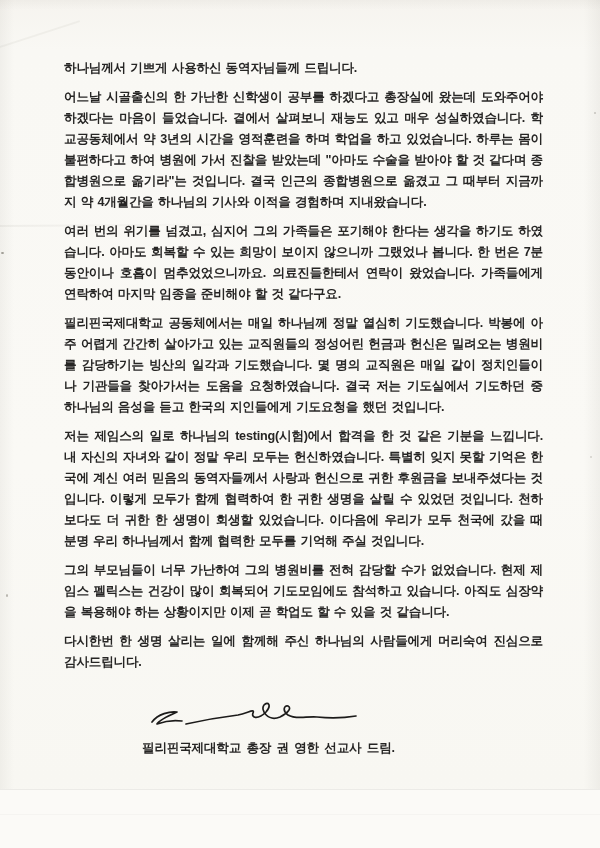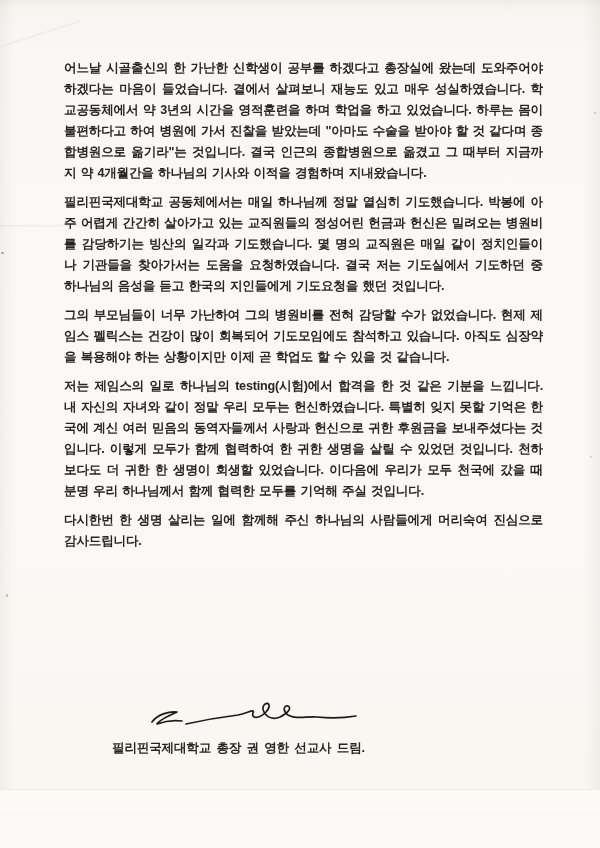--- a/index.html
+++ b/index.html
@@ -36,40 +36,42 @@
   .content{
     position:absolute;left:64px;top:58px;width:479px;
     color:#262524;
     font-size:12.6px;font-weight:600;
     line-height:21px;letter-spacing:-0.2px;word-spacing:1px;
   }
   .content p{margin:0 0 8px 0;}
   .para{text-align:justify;word-break:break-all;}
   .greeting{text-align:left;}
 
-  .signoff{position:absolute;left:46px;top:740px;width:479px;}
+  .signoff{position:absolute;left:76px;top:740px;width:479px;}
   .name-line{margin:0;padding-left:66px;font-size:12.6px;font-weight:600;
     letter-spacing:-0.2px;word-spacing:2px;color:#262524;}
   .signature{position:absolute;left:144px;top:698px;width:220px;height:44px;}
   .signature svg{display:block;width:100%;height:100%;}
 </style>
 </head>
 <body>
 
 <div class="page">
 
   <div class="edge-shade"></div>
   <div class="crease-topleft"></div>
   <div class="crease-mid"></div>
 
   <div class="content">
+    <p class="greeting">하나님께서 기쁘게 사용하신 동역자님들께 드립니다.</p>
     <p class="para">어느날 시골출신의 한 가난한 신학생이 공부를 하겠다고 총장실에 왔는데 도와주어야하겠다는 마음이 들었습니다. 곁에서 살펴보니 재능도 있고 매우 성실하였습니다. 학교공동체에서 약 3년의 시간을 영적훈련을 하며 학업을 하고 있었습니다. 하루는 몸이 불편하다고 하여 병원에 가서 진찰을 받았는데 "아마도 수술을 받아야 할 것 같다며 종합병원으로 옮기라"는 것입니다. 결국 인근의 종합병원으로 옮겼고 그 때부터 지금까지 약 4개월간을 하나님의 기사와 이적을 경험하며 지내왔습니다.</p>
+    <p class="para">여러 번의 위기를 넘겼고, 심지어 그의 가족들은 포기해야 한다는 생각을 하기도 하였습니다. 아마도 회복할 수 있는 희망이 보이지 않으니까 그랬었나 봅니다. 한 번은 7분 동안이나 호흡이 멈추었었으니까요. 의료진들한테서 연락이 왔었습니다. 가족들에게 연락하여 마지막 임종을 준비해야 할 것 같다구요.</p>
     <p class="para">필리핀국제대학교 공동체에서는 매일 하나님께 정말 열심히 기도했습니다. 박봉에 아주 어렵게 간간히 살아가고 있는 교직원들의 정성어린 헌금과 헌신은 밀려오는 병원비를 감당하기는 빙산의 일각과 기도했습니다. 몇 명의 교직원은 매일 같이 정치인들이나 기관들을 찾아가서는 도움을 요청하였습니다. 결국 저는 기도실에서 기도하던 중 하나님의 음성을 듣고 한국의 지인들에게 기도요청을 했던 것입니다.</p>
+    <p class="para">저는 제임스의 일로 하나님의 testing(시험)에서 합격을 한 것 같은 기분을 느낍니다. 내 자신의 자녀와 같이 정말 우리 모두는 헌신하였습니다. 특별히 잊지 못할 기억은 한국에 계신 여러 믿음의 동역자들께서 사랑과 헌신으로 귀한 후원금을 보내주셨다는 것입니다. 이렇게 모두가 함께 협력하여 한 귀한 생명을 살릴 수 있었던 것입니다. 천하보다도 더 귀한 한 생명이 회생할 있었습니다. 이다음에 우리가 모두 천국에 갔을 때 분명 우리 하나님께서 함께 협력한 모두를 기억해 주실 것입니다.</p>
     <p class="para">그의 부모님들이 너무 가난하여 그의 병원비를 전혀 감당할 수가 없었습니다. 현제 제임스 펠릭스는 건강이 많이 회복되어 기도모임에도 참석하고 있습니다. 아직도 심장약을 복용해야 하는 상황이지만 이제 곧 학업도 할 수 있을 것 같습니다.</p>
-    <p class="para">저는 제임스의 일로 하나님의 testing(시험)에서 합격을 한 것 같은 기분을 느낍니다. 내 자신의 자녀와 같이 정말 우리 모두는 헌신하였습니다. 특별히 잊지 못할 기억은 한국에 계신 여러 믿음의 동역자들께서 사랑과 헌신으로 귀한 후원금을 보내주셨다는 것입니다. 이렇게 모두가 함께 협력하여 한 귀한 생명을 살릴 수 있었던 것입니다. 천하보다도 더 귀한 한 생명이 회생할 있었습니다. 이다음에 우리가 모두 천국에 갔을 때 분명 우리 하나님께서 함께 협력한 모두를 기억해 주실 것입니다.</p>
     <p class="para">다시한번 한 생명 살리는 일에 함께해 주신 하나님의 사람들에게 머리숙여 진심으로 감사드립니다.</p>
   </div>
 
   <div class="signature">
     <svg viewBox="0 0 220 44" xmlns="http://www.w3.org/2000/svg" aria-hidden="true">
       <g fill="none" stroke="#1c1b1a" stroke-width="1.7" stroke-linecap="round" stroke-linejoin="round">
         <path d="M8,24 C14,16 26,13 33,14 C24,18 15,22 13,26 C21,23 31,22 38,23"></path>
         <path d="M42,26 C60,22 78,19 94,17 C104,15 111,10 109,15 C107,20 114,22 122,14 C128,7 124,3 120,7 C116,12 124,24 136,19 C144,15 148,10 144,8 C140,7 138,13 144,17 C152,22 163,18 173,19 C183,20 200,20 212,18"></path>
       </g>
     </svg>

